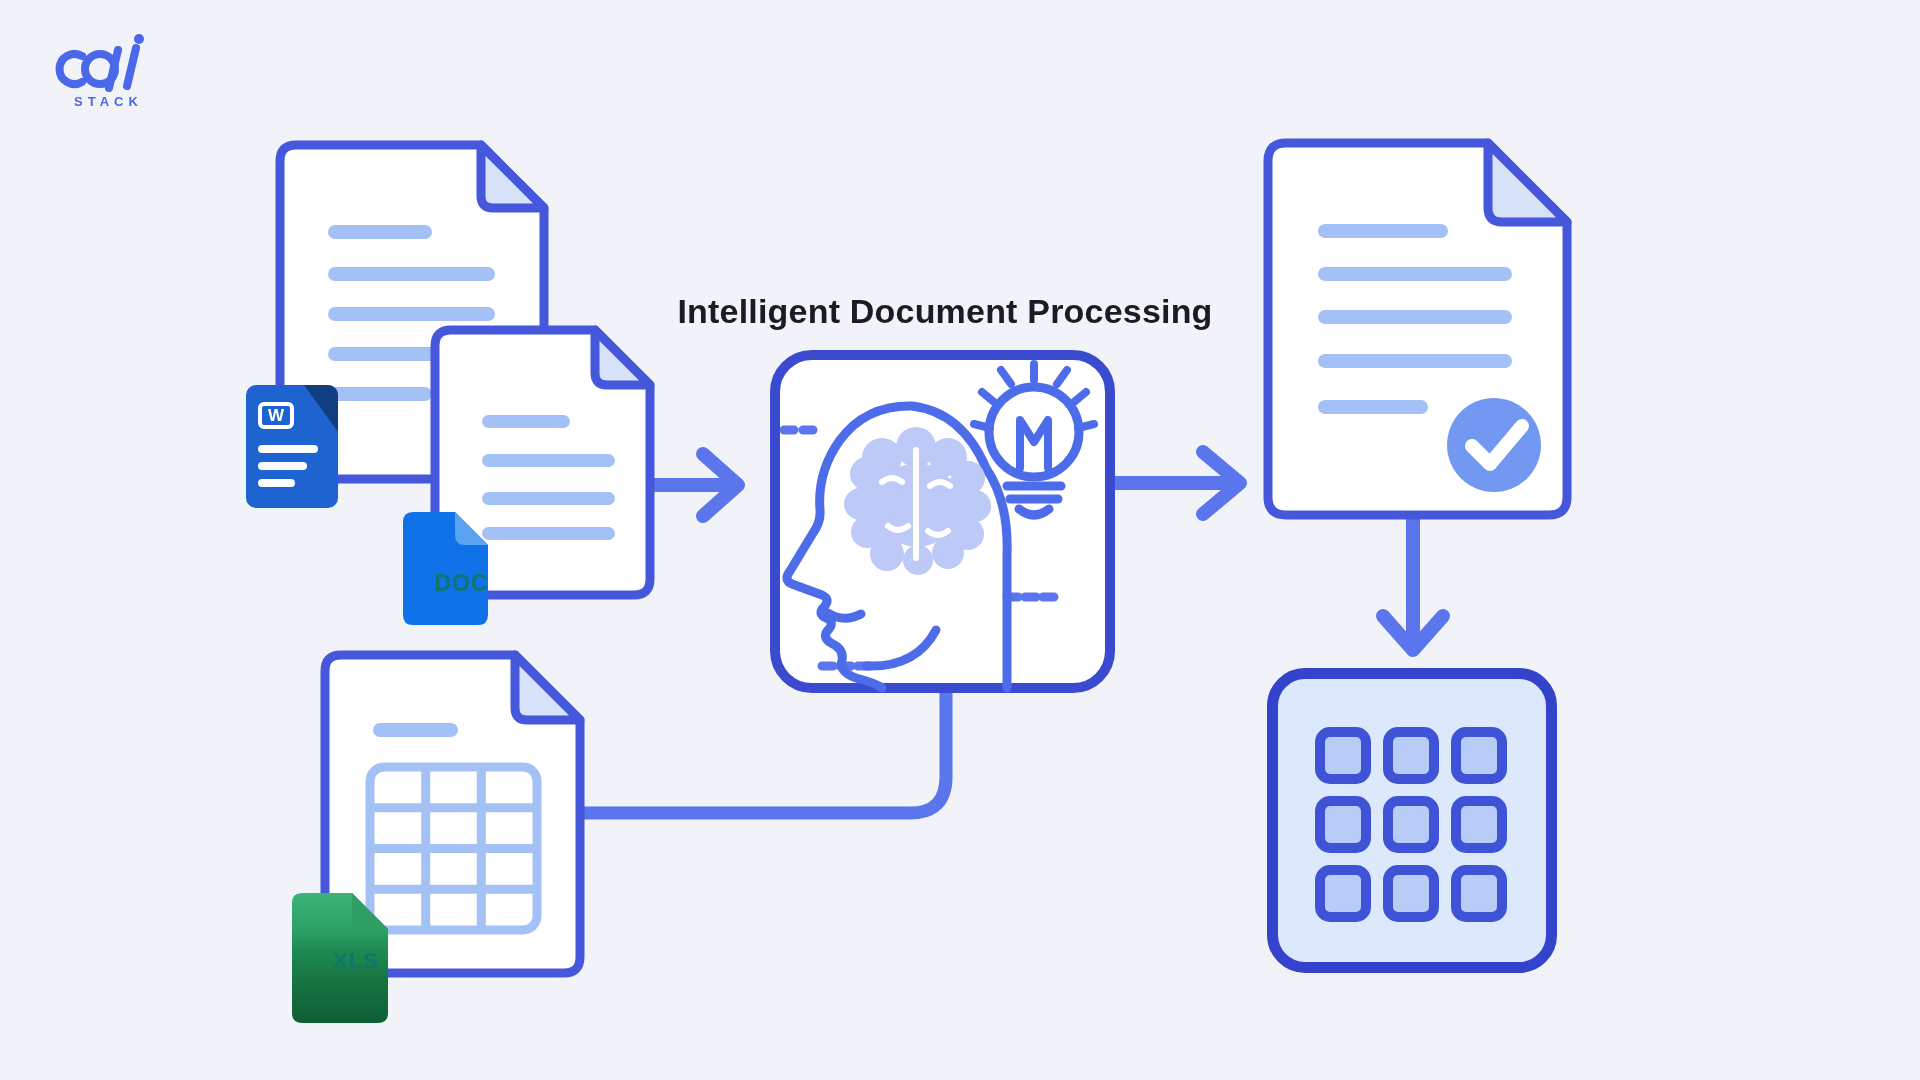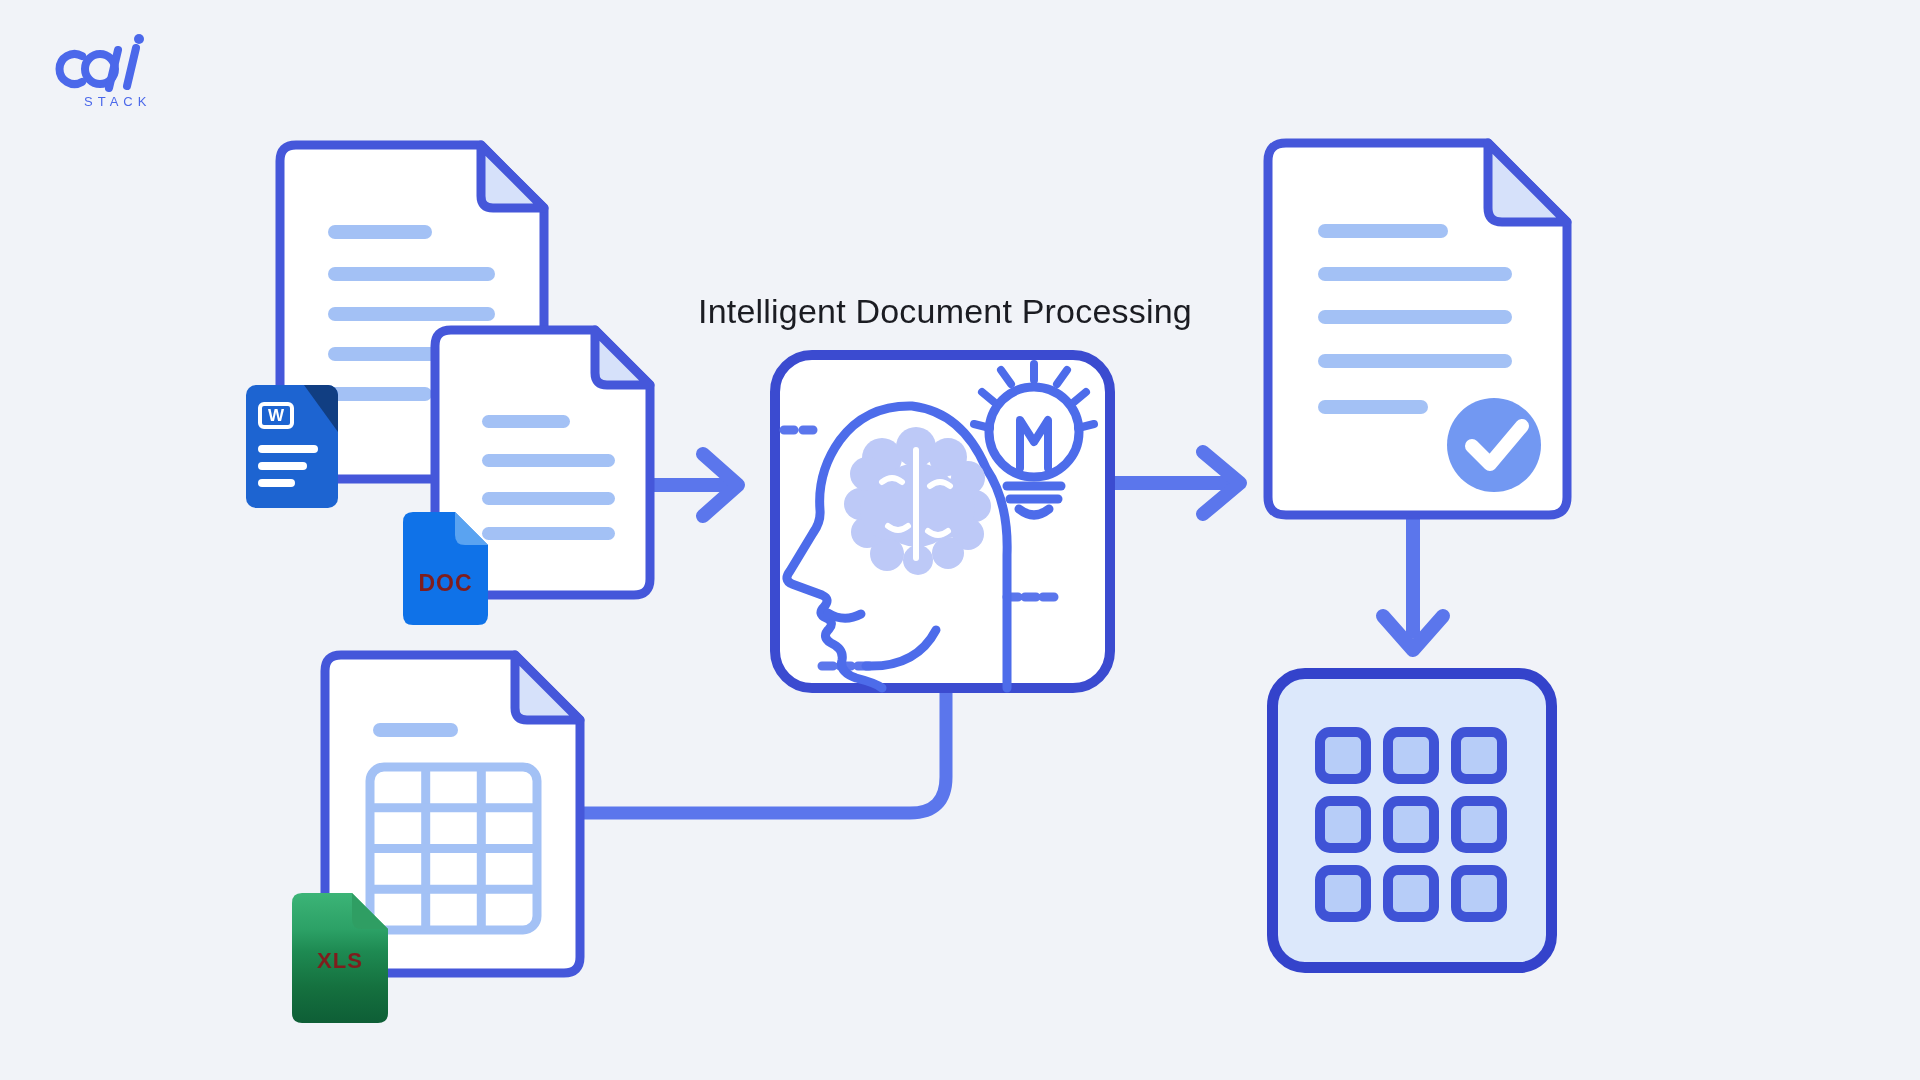--- a/index.html
+++ b/index.html
@@ -7,51 +7,51 @@
     position:relative;
     width:1920px;height:1080px;
     background:#f1f3f8;
     overflow:hidden;
     font-family:"Liberation Sans", sans-serif;
   }
   .abs{position:absolute;}
   
   .logo{left:40px;top:34px;width:150px;height:90px;z-index:6;}
   .logo .sub{
-    margin-top:-2px;margin-left:44px;
-    font-size:13px;font-weight:normal;letter-spacing:5px;
+    margin-top:-2px;margin-left:34px;
+    font-size:13px;font-weight:bold;letter-spacing:5px;
     color:#4b68ea;
   }
   .sr{position:absolute;width:1px;height:1px;overflow:hidden;clip:rect(0 0 0 0);}
   
   .title{
     left:570px;top:292px;width:750px;
     text-align:center;
-    font-size:34px;font-weight:normal;color:#1b1c22;
+    font-size:34px;font-weight:bold;color:#1b1c22;
     letter-spacing:.2px;
     z-index:6;
   }
   
   .doc{z-index:2;}
   .doc svg{display:block;}
   
   .word-icon{left:246px;top:385px;width:92px;height:123px;z-index:3;}
   .word-icon .body{position:absolute;inset:0;border-radius:10px;background:#1d64d1;overflow:hidden;}
   .word-icon .fold{position:absolute;right:0;top:0;width:34px;height:47px;
     background:#113e82;clip-path:polygon(0 0,100% 0,100% 100%);}
   .word-icon .wbadge{
     position:absolute;left:12px;top:17px;width:36px;height:27px;
     border:4px solid #fff;border-radius:6px;box-sizing:border-box;
     color:#fff;font-weight:bold;font-size:17px;line-height:19px;text-align:center;}
   .word-icon .bar{position:absolute;left:12px;height:8px;border-radius:4px;background:#fff;}
   
   .filebadge{z-index:4;}
   .filebadge .label{
-    position:absolute;left:0;width:100%;text-align:center;
-    color:#7f1d1d;font-weight:bold;letter-spacing:1px;}
+    position:absolute;left:16px;width:100%;text-align:center;
+    color:#0f766e;font-weight:bold;letter-spacing:1px;}
   
   .proc{
     left:770px;top:350px;width:345px;height:343px;
     background:#ffffff;border:10px solid #3b4bd0;border-radius:42px;
     box-sizing:border-box;z-index:3;
   }
   .proc svg{position:absolute;left:-10px;top:-10px;}
   
   .gridbox{
     left:1267px;top:668px;width:290px;height:305px;

